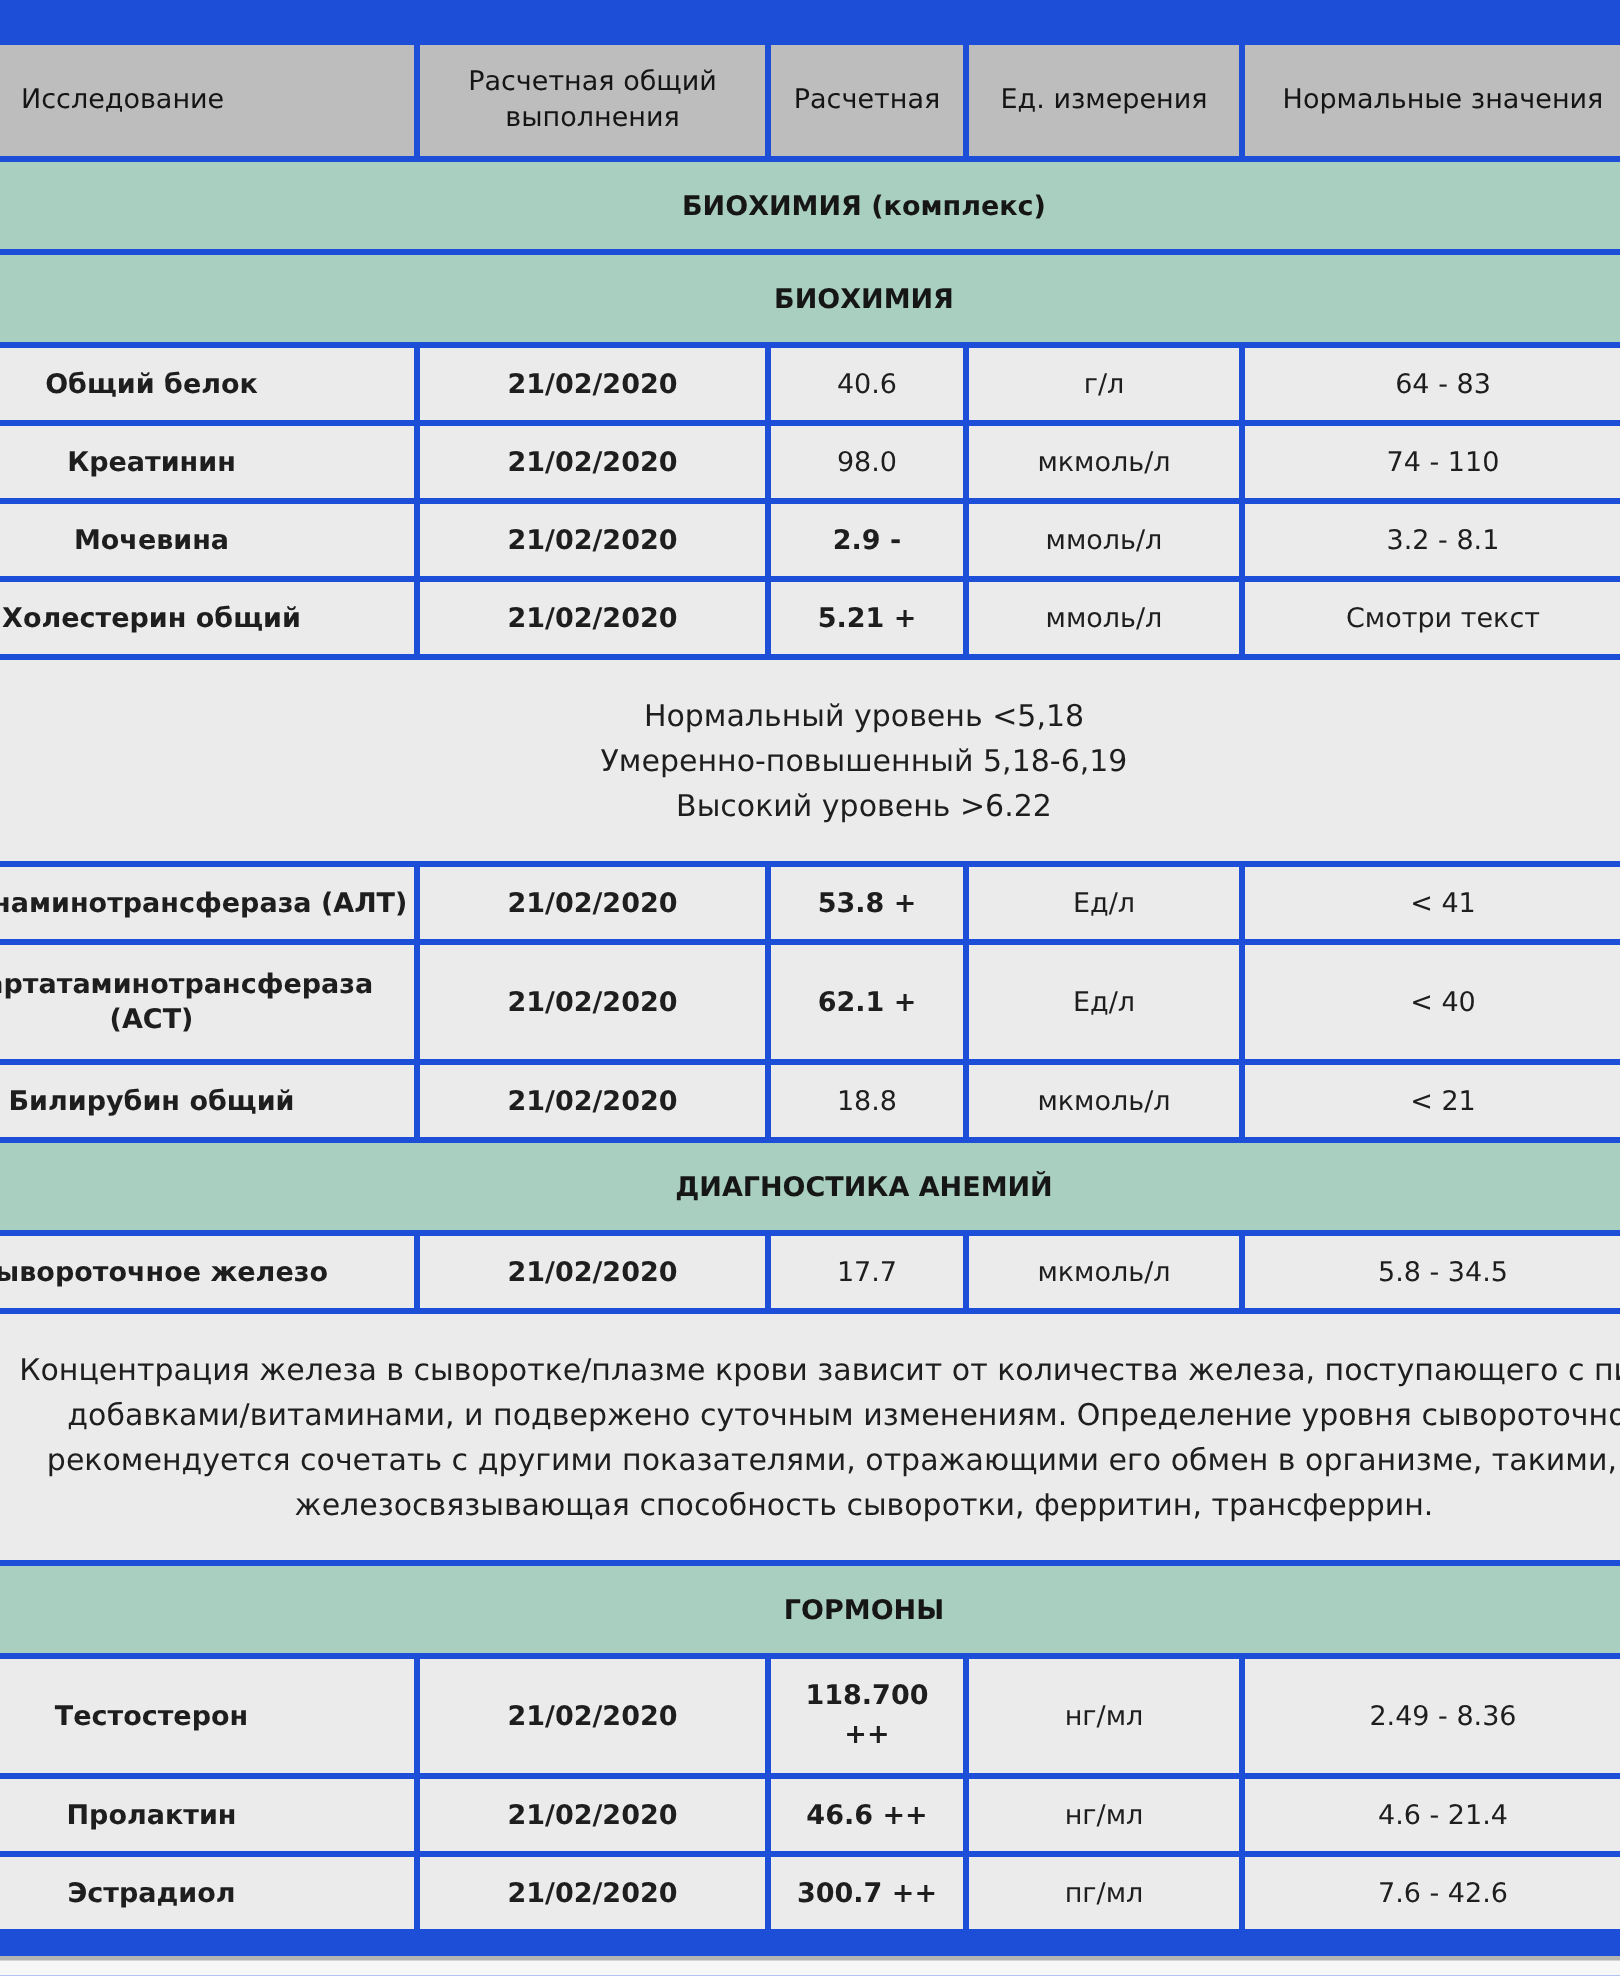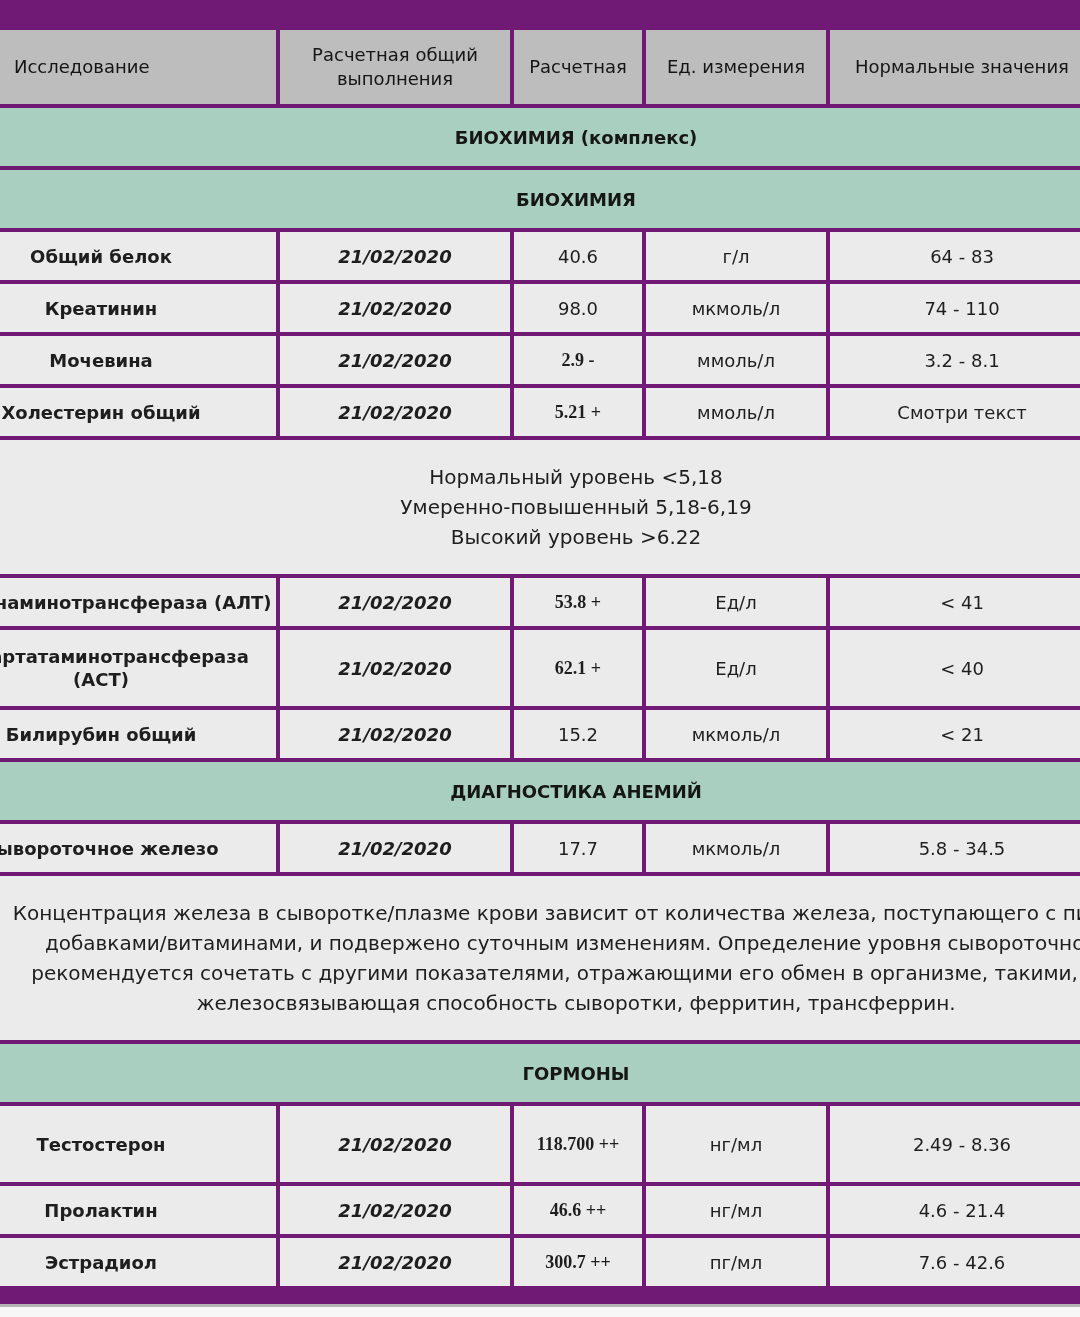--- a/index.html
+++ b/index.html
@@ -1,21 +1,21 @@
 <!DOCTYPE html>
 <html><head>
 <meta charset="utf-8">
 <style>
   html, body { margin: 0; padding: 0; background: #ffffff; }
   .viewport {
     position: relative;
     width: 1080px;
     height: 1317px;
     overflow: hidden;
-    background: #701a75;
+    background: #1d4ed8;
     font-family: "DejaVu Sans", "Liberation Sans", sans-serif;
     color: #1e1e1e;
   }
   .table-shift {
     position: absolute;
     top: 26px;
     left: -78px;
     width: 1308px;
   }
   table.report {
@@ -39,22 +39,22 @@
   td.section {
     background: #a9cfc0;
     height: 58px;
     font-weight: 700;
     font-size: 18px;
     color: #161616;
   }
   td.cell { background: #ebebeb; height: 48px; line-height: 23px; }
   tr.tall td.cell { height: 76px; }
   td.name { font-weight: 700; white-space: normal; }
-  td.date { font-weight: 700; font-style: italic; }
-  td.val.flag { font-weight: 700; font-family: Liberation Serif, serif; }
+  td.date { font-weight: 700; }
+  td.val.flag { font-weight: 700; }
   td.comment {
     background: #ebebeb;
     padding: 22px 0;
     font-size: 20px;
     line-height: 30px;
     font-weight: 400;
   }
   .cline { white-space: nowrap; text-align: center; }
   .wrapval { width: 92px; margin: 0 auto; line-height: 26px; }
   .bottom-strip {
@@ -157,21 +157,21 @@
         <td class="cell date">21/02/2020</td>
         <td class="cell val flag">62.1 +</td>
         <td class="cell unit">Ед/л</td>
         <td class="cell norm">&lt; 40</td>
 
       </tr>
 
       <tr>
         <td class="cell name">Билирубин общий</td>
         <td class="cell date">21/02/2020</td>
-        <td class="cell val">15.2</td>
+        <td class="cell val">18.8</td>
         <td class="cell unit">мкмоль/л</td>
         <td class="cell norm">&lt; 21</td>
 
       </tr>
 
       <tr>
         <td class="section" colspan="6">ДИАГНОСТИКА АНЕМИЙ</td>
       </tr>
 
       <tr>

